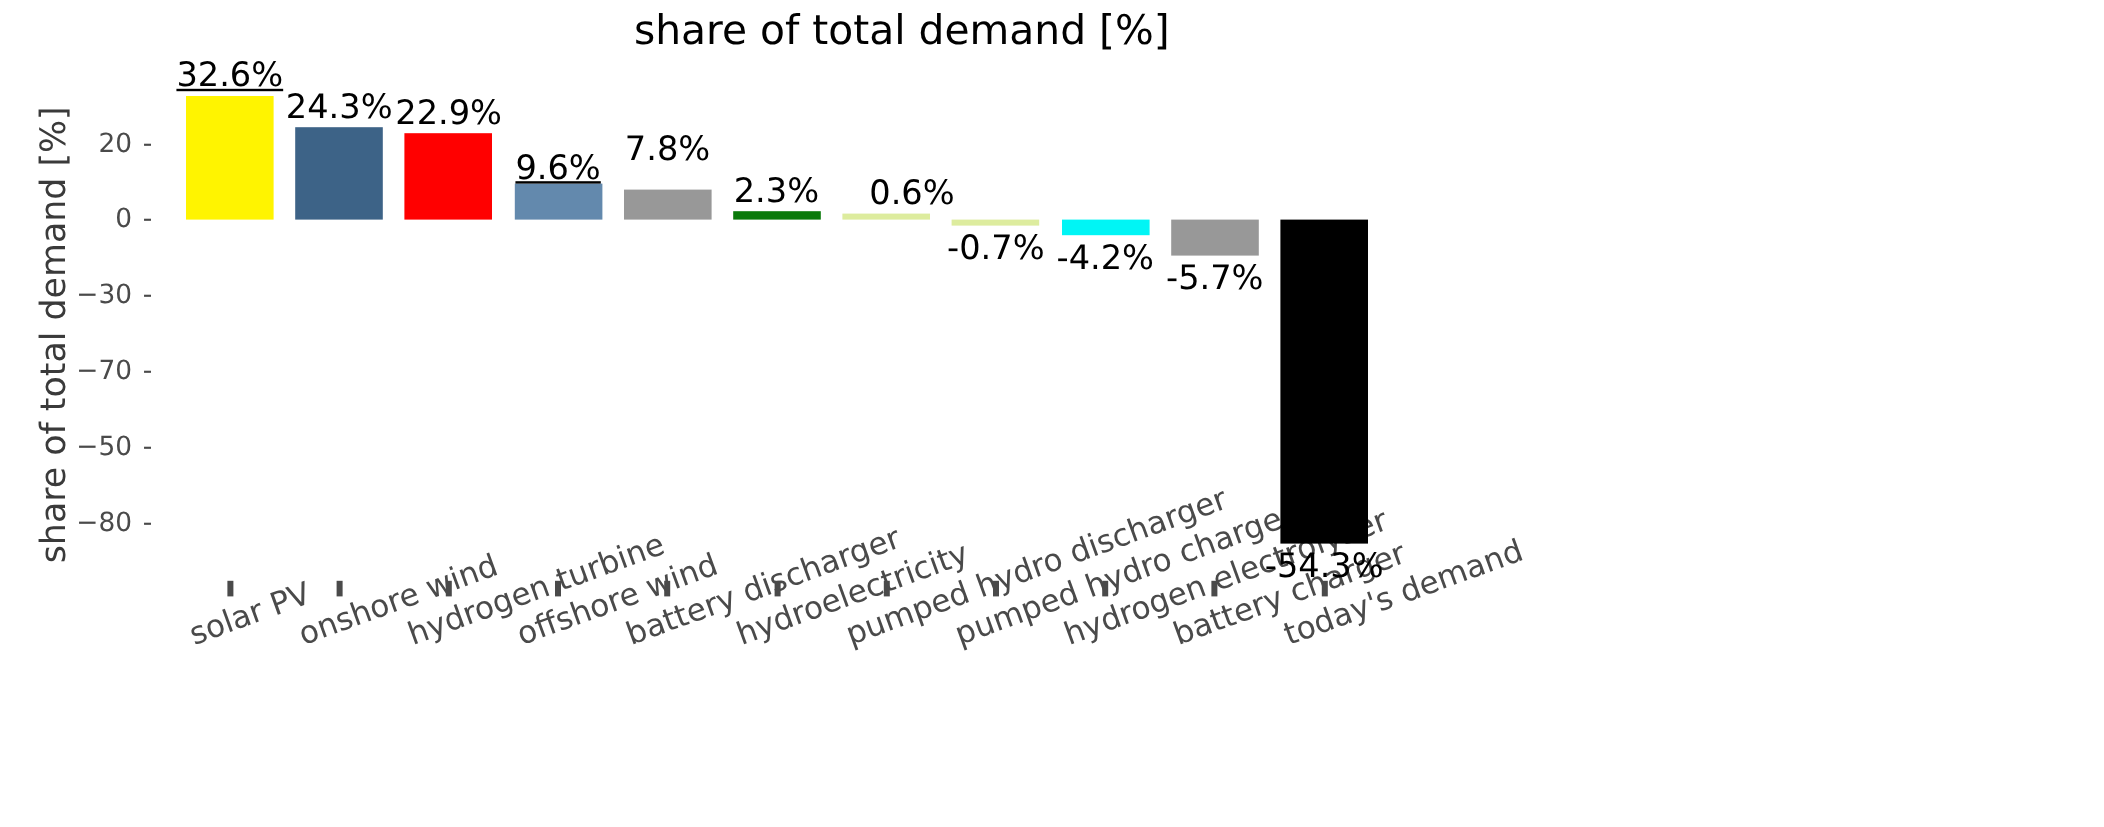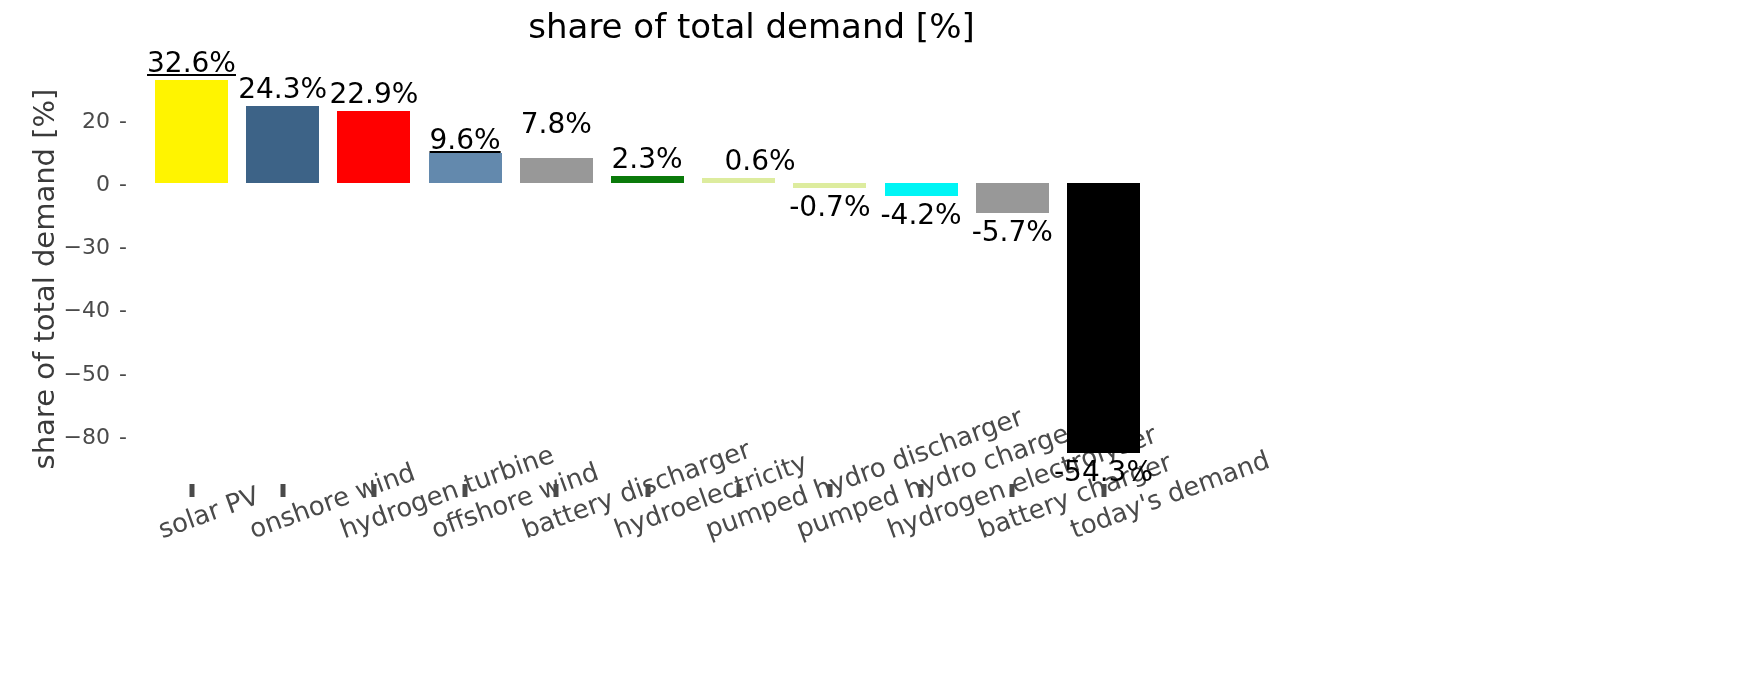--- a/index.html
+++ b/index.html
@@ -73,21 +73,21 @@
 <div id="chart-root">
 
   <div class="chart-title">share of total demand [%]</div>
 
   <div class="ylabel">share of total demand [%]</div>
 
   <div class="plot" id="plot-area">
       <div class="ytick" style="top: 119.8px;"><span>20</span><span class="tickdash">-</span></div>
       <div class="ytick" style="top: 183px;"><span>0</span><span class="tickdash">-</span></div>
       <div class="ytick" style="top: 246.2px;"><span>−30</span><span class="tickdash">-</span></div>
-      <div class="ytick" style="top: 309.4px;"><span>−40</span><span class="tickdash">-</span></div>
+      <div class="ytick" style="top: 309.4px;"><span>−70</span><span class="tickdash">-</span></div>
       <div class="ytick" style="top: 372.6px;"><span>−50</span><span class="tickdash">-</span></div>
       <div class="ytick" style="top: 435.8px; margin-left: 32px;"><span>−80</span><span class="tickdash">-</span></div>
       <div class="bar" title="solar PV: 32.6%" style="left: 155px; top: 79.984px; width: 73px; height: 103.016px; background: rgb(255, 244, 0);"></div>
       <div class="barlabel" style="left: 191.5px; top: 45.984px; text-decoration: underline;">32.6%</div>
       <div class="xtick" style="left: 191.5px;"></div>
       <div class="xticklabel" style="left: 153.5px; top: 516px;">solar PV</div>
       <div class="bar" title="onshore wind: 24.3%" style="left: 246.2px; top: 106.212px; width: 73px; height: 76.788px; background: rgb(61, 99, 135);"></div>
       <div class="barlabel" style="left: 282.7px; top: 72.212px;">24.3%</div>
       <div class="xtick" style="left: 282.7px;"></div>
       <div class="xticklabel" style="left: 244.7px; top: 516px;">onshore wind</div>

